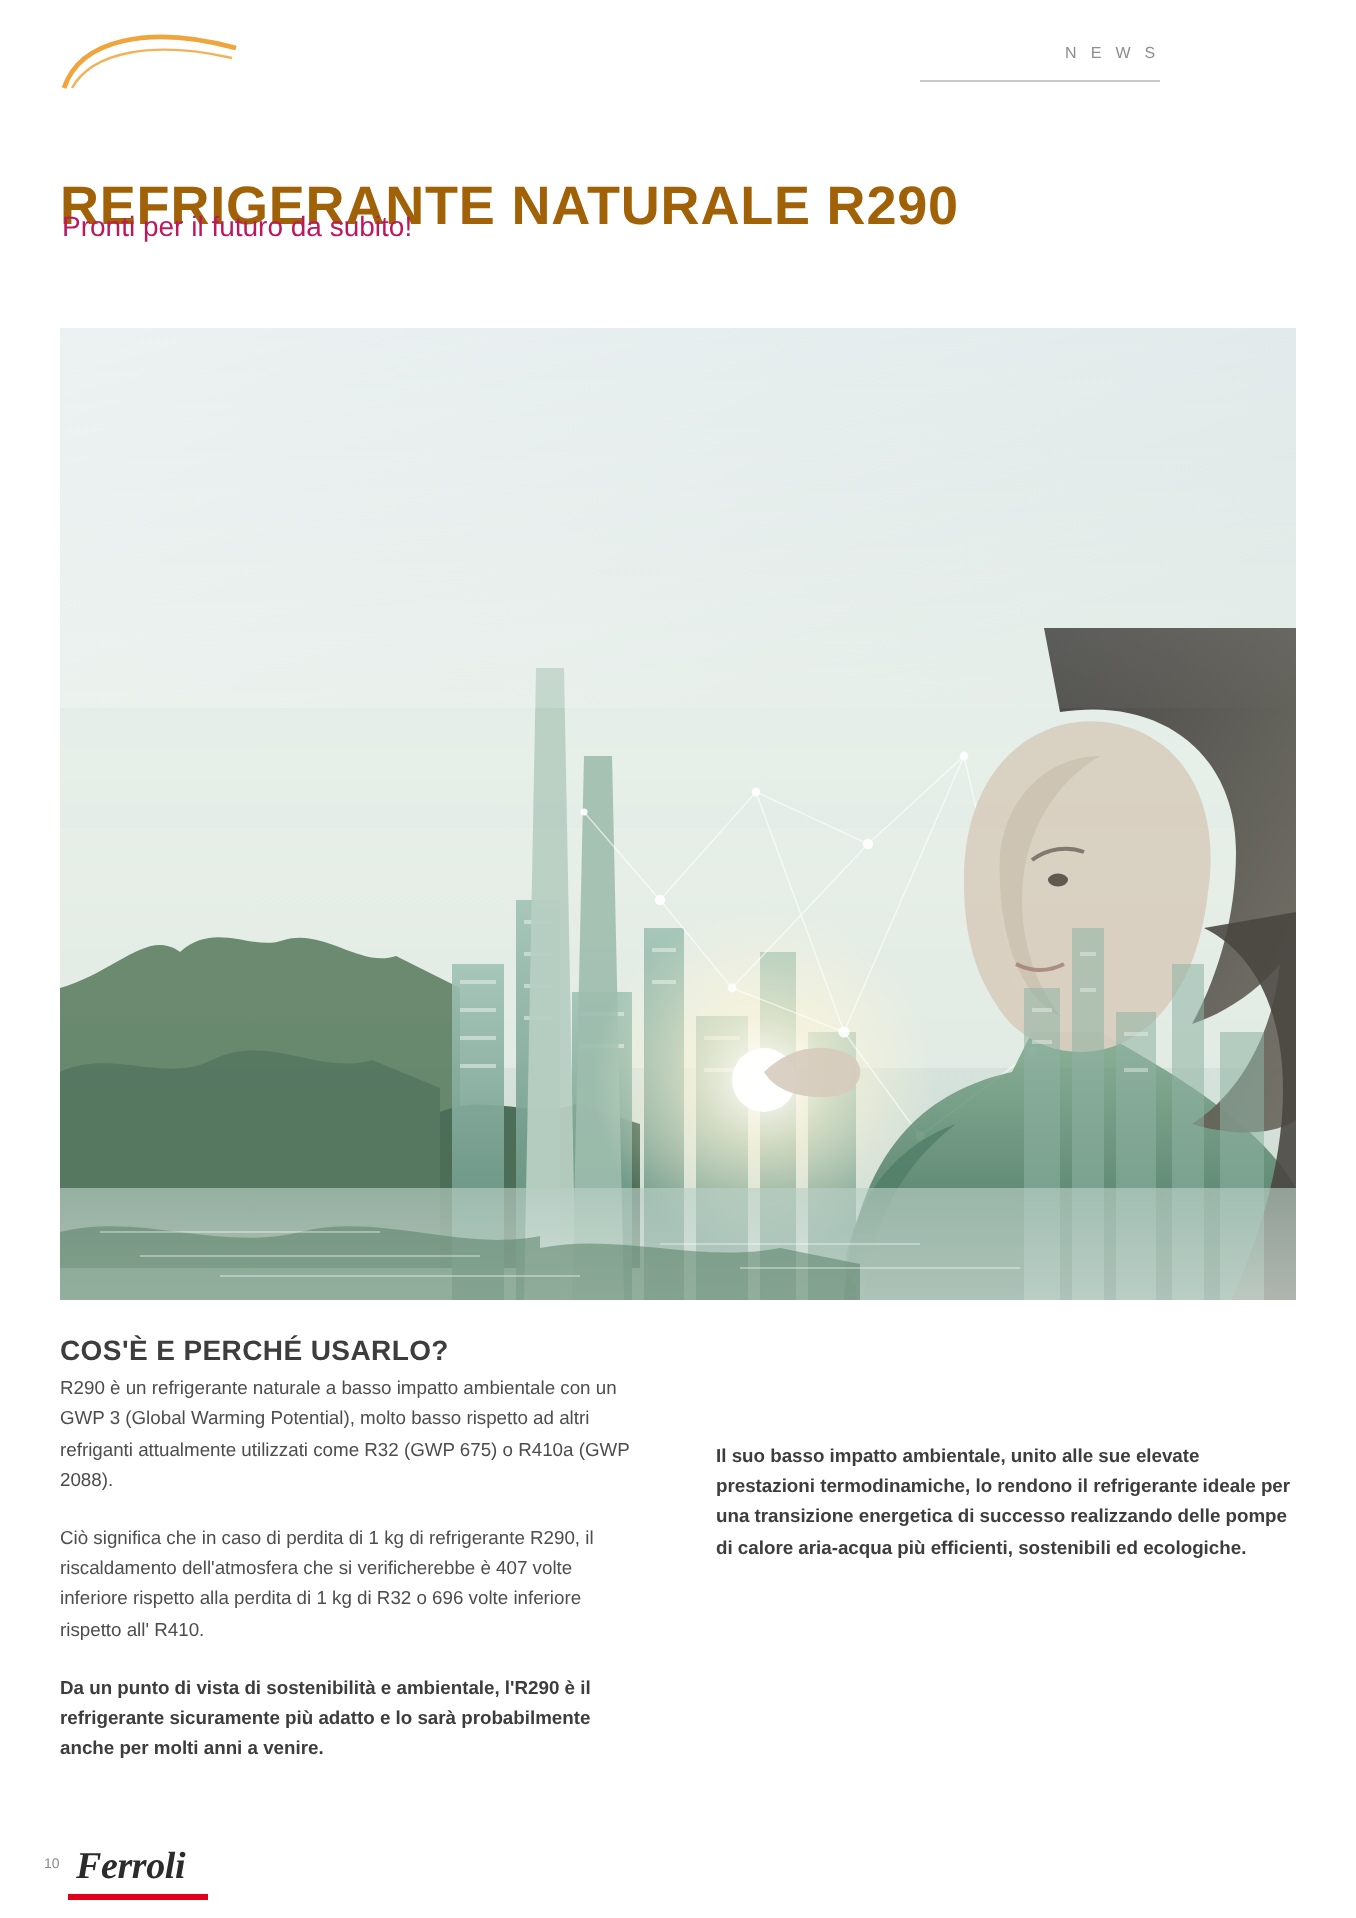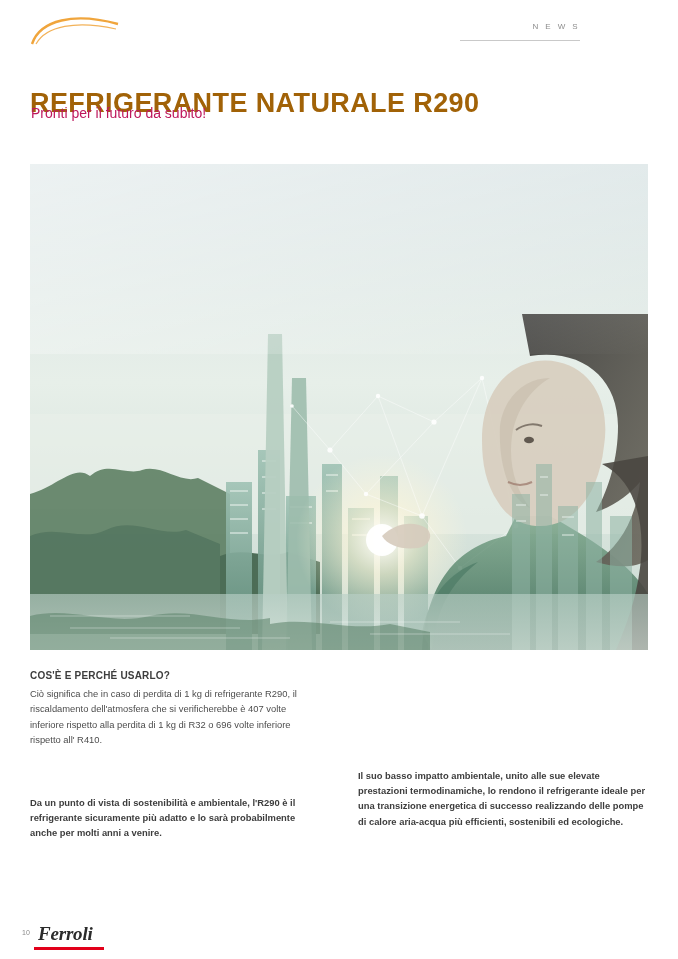--- a/index.html
+++ b/index.html
@@ -84,28 +84,28 @@
     top: 668px;
     width: 290px;
     font-size: 9.4px;
     line-height: 15.2px;
     color: #4d4d4d;
   }
   .col-left  { left: 30px; }
   .col-right { left: 358px; }
 
   .kicker {
-    font-size: 10px;
+    font-size: 14px;
     font-weight: bold;
     color: #3d3d3d;
     letter-spacing: 0.2px;
     margin: 0 0 3px 0;
   }
   .para { margin: 0 0 14px 0; }
-  .para.bold { font-weight: bold; color: #3d3d3d; margin-top: 48px; }
+  .para.bold { font-weight: bold; color: #3d3d3d; }
   .spacer-lg { height: 52px; }
 
   
   .page-num {
     position: absolute;
     left: 22px;
     bottom: 23px;
     font-size: 7px;
     color: #8a8a8a;
   }
@@ -302,20 +302,21 @@
           <path d="M340 470 L480 470"></path>
       </g>
 
       <rect x="0" y="0" width="618" height="190" fill="url(#glow)" opacity="0.55"></rect>
     </g>
   </svg>
 </div>
 
 <div class="col col-left">
   <p class="kicker">COS'È E PERCHÉ USARLO?</p>
+  <p class="para">R290 è un refrigerante naturale a basso impatto ambientale con un GWP 3 (Global Warming Potential), molto basso rispetto ad altri refriganti attualmente utilizzati come R32 (GWP 675) o R410a (GWP 2088).</p>
   <p class="para">Ciò significa che in caso di perdita di 1 kg di refrigerante R290, il riscaldamento dell'atmosfera che si verificherebbe è 407 volte inferiore rispetto alla perdita di 1 kg di R32 o 696 volte inferiore rispetto all' R410.</p>
   <p class="para bold">Da un punto di vista di sostenibilità e ambientale, l'R290 è il refrigerante sicuramente più adatto e lo sarà probabilmente anche per molti anni a venire.</p>
 </div>
 
 <div class="col col-right">
   <div class="spacer-lg"></div>
   <p class="para bold">Il suo basso impatto ambientale, unito alle sue elevate prestazioni termodinamiche, lo rendono il refrigerante ideale per una transizione energetica di successo realizzando delle pompe di calore aria-acqua più efficienti, sostenibili ed ecologiche.</p>
 </div>
 
 <div class="page-num">10</div>

